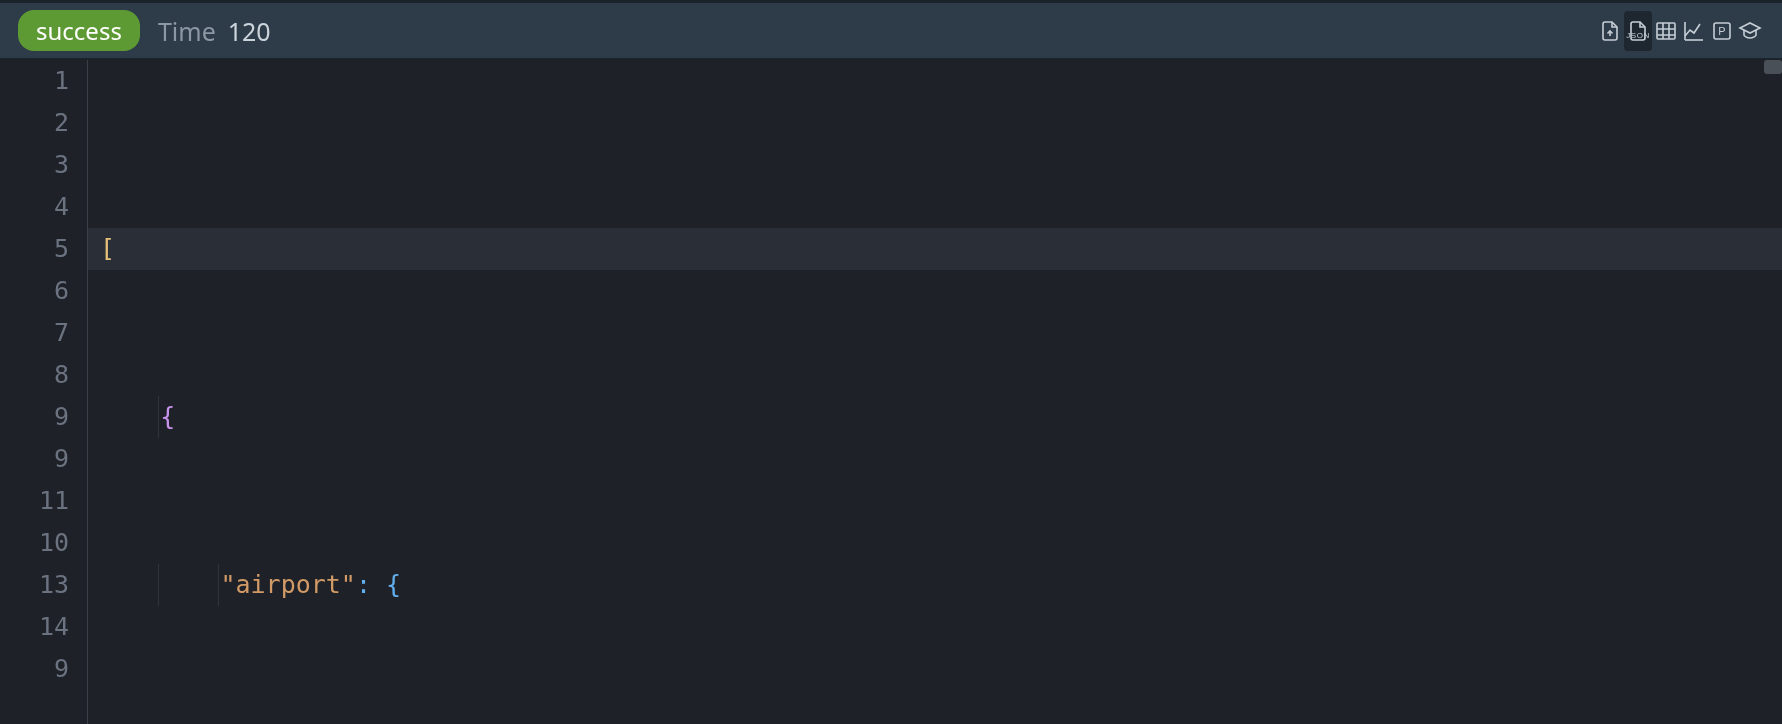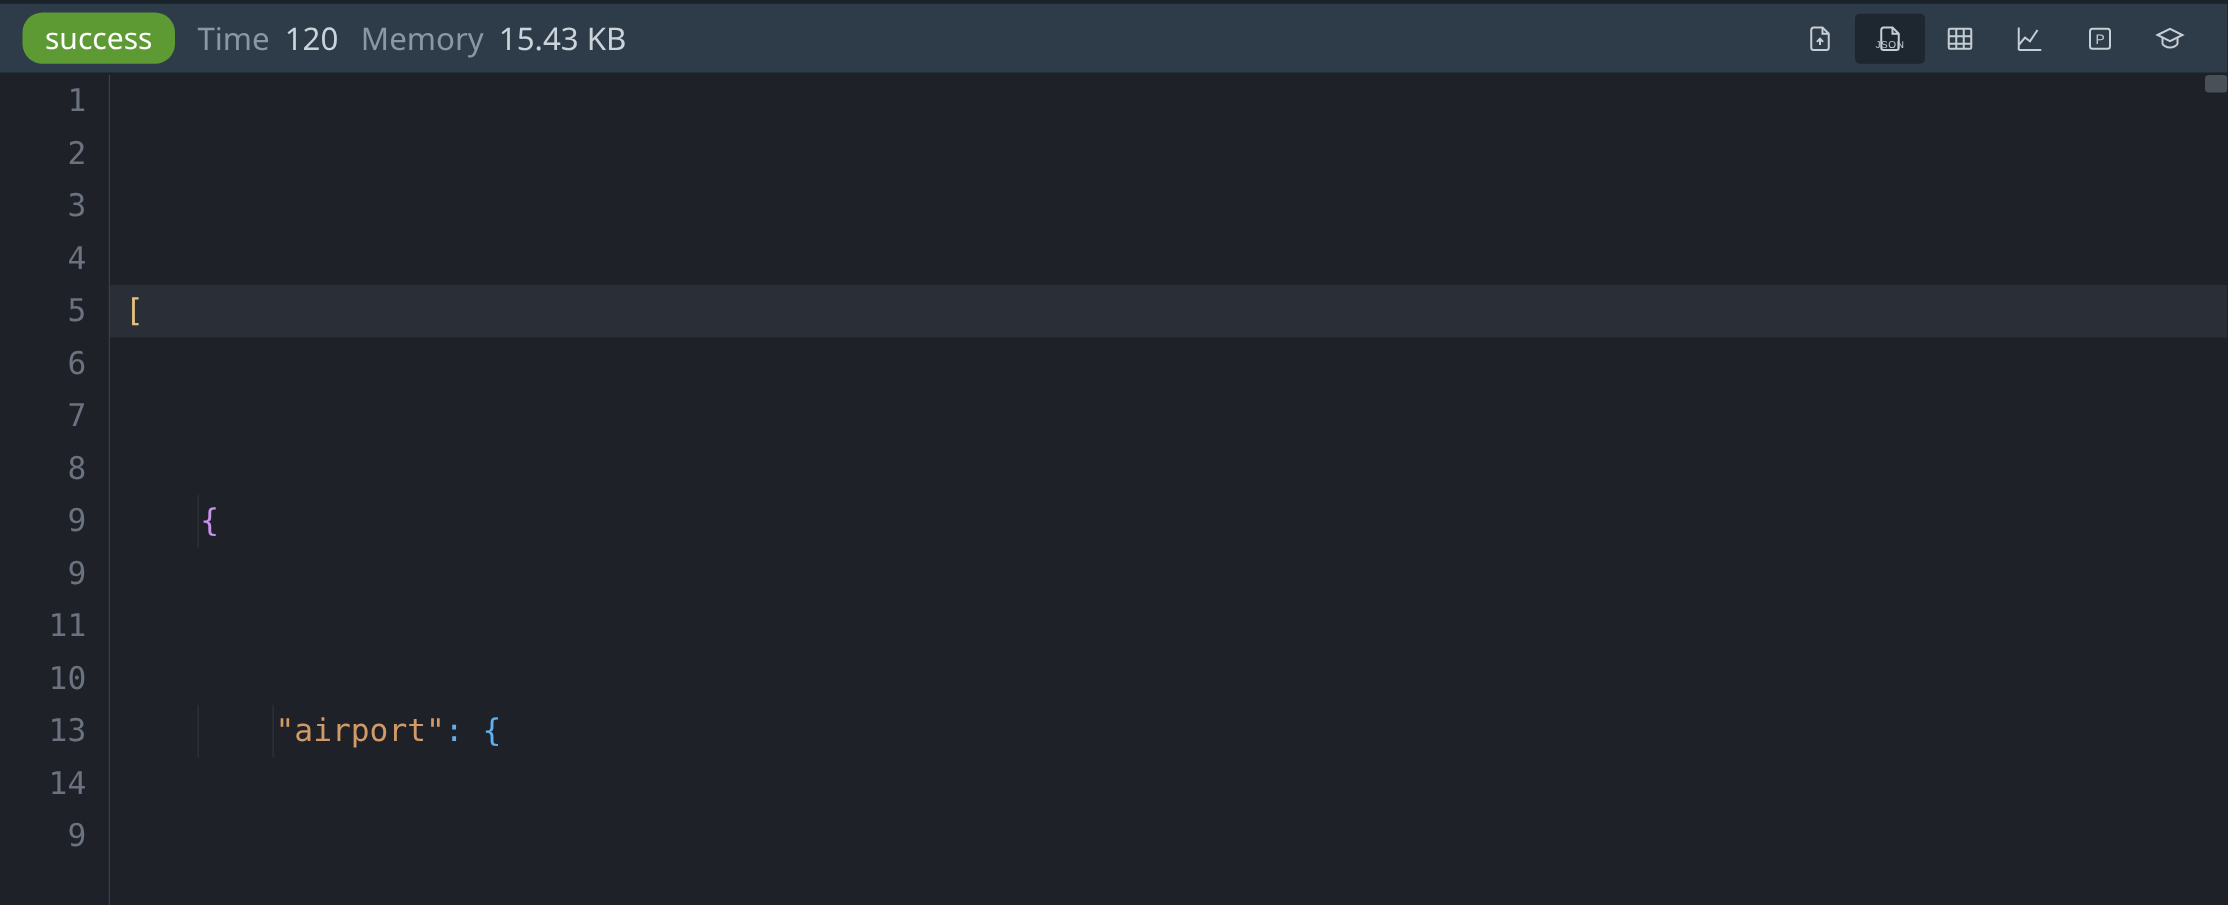--- a/index.html
+++ b/index.html
@@ -28,21 +28,21 @@
     padding: 4px 18px;
     font-size: 24px;
     font-weight: 400;
   }
   .stat { display: inline-flex; align-items: baseline; gap: 12px; }
   .stat-label { color: #8b97a3; font-weight: 400; }
   .stat-value { color: #cbd3db; font-weight: 400; }
   .spacer { flex: 1; }
   .toolbar { display: flex; align-items: center; gap: 0; }
   .tool-btn {
-    width: 56px; height: 40px;
+    width: 28px; height: 40px;
     display: flex; align-items: center; justify-content: center;
     color: #c6ced6;
     border-radius: 4px;
     cursor: pointer;
   }
   .tool-btn.active { background: #1e2730; }
   .tool-btn svg { width: 24px; height: 24px; fill: none; stroke: currentColor; stroke-width: 1.6; }
   .json-label { font-size: 8px; font-family: sans-serif; fill: currentColor; stroke: none; letter-spacing: 0.5px; }
 
   .editor {
@@ -96,24 +96,20 @@
   }
 </style>
 </head>
 <body>
 
 <div class="topbar">
   <span class="badge">success</span>
   <span class="stat">
     <span class="stat-label">Time</span>
     <span class="stat-value">120</span>
-  </span>
-  <span class="stat">
-    <span class="stat-label">Memory</span>
-    <span class="stat-value">15.43 KB</span>
   </span>
   <div class="spacer"></div>
   <div class="toolbar">
     <div class="tool-btn">
       <svg viewBox="0 0 24 24">
         <path d="M14 3H7a2 2 0 0 0-2 2v14a2 2 0 0 0 2 2h10a2 2 0 0 0 2-2V8l-5-5z"></path>
         <path d="M14 3v5h5"></path>
           <path d="M12 17v-5"></path>
           <path d="M9.5 14.5 12 12l2.5 2.5"></path>
       </svg>

